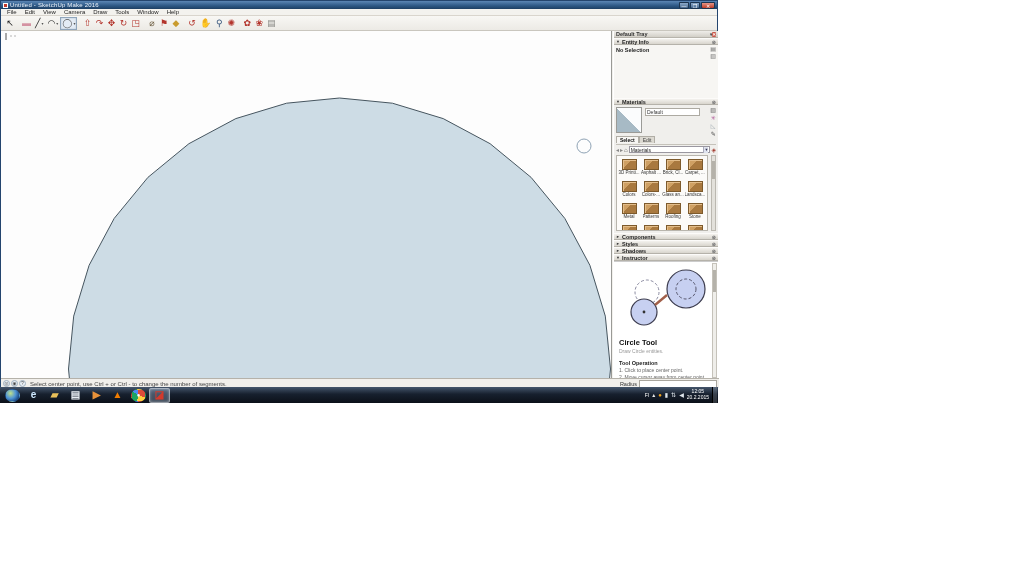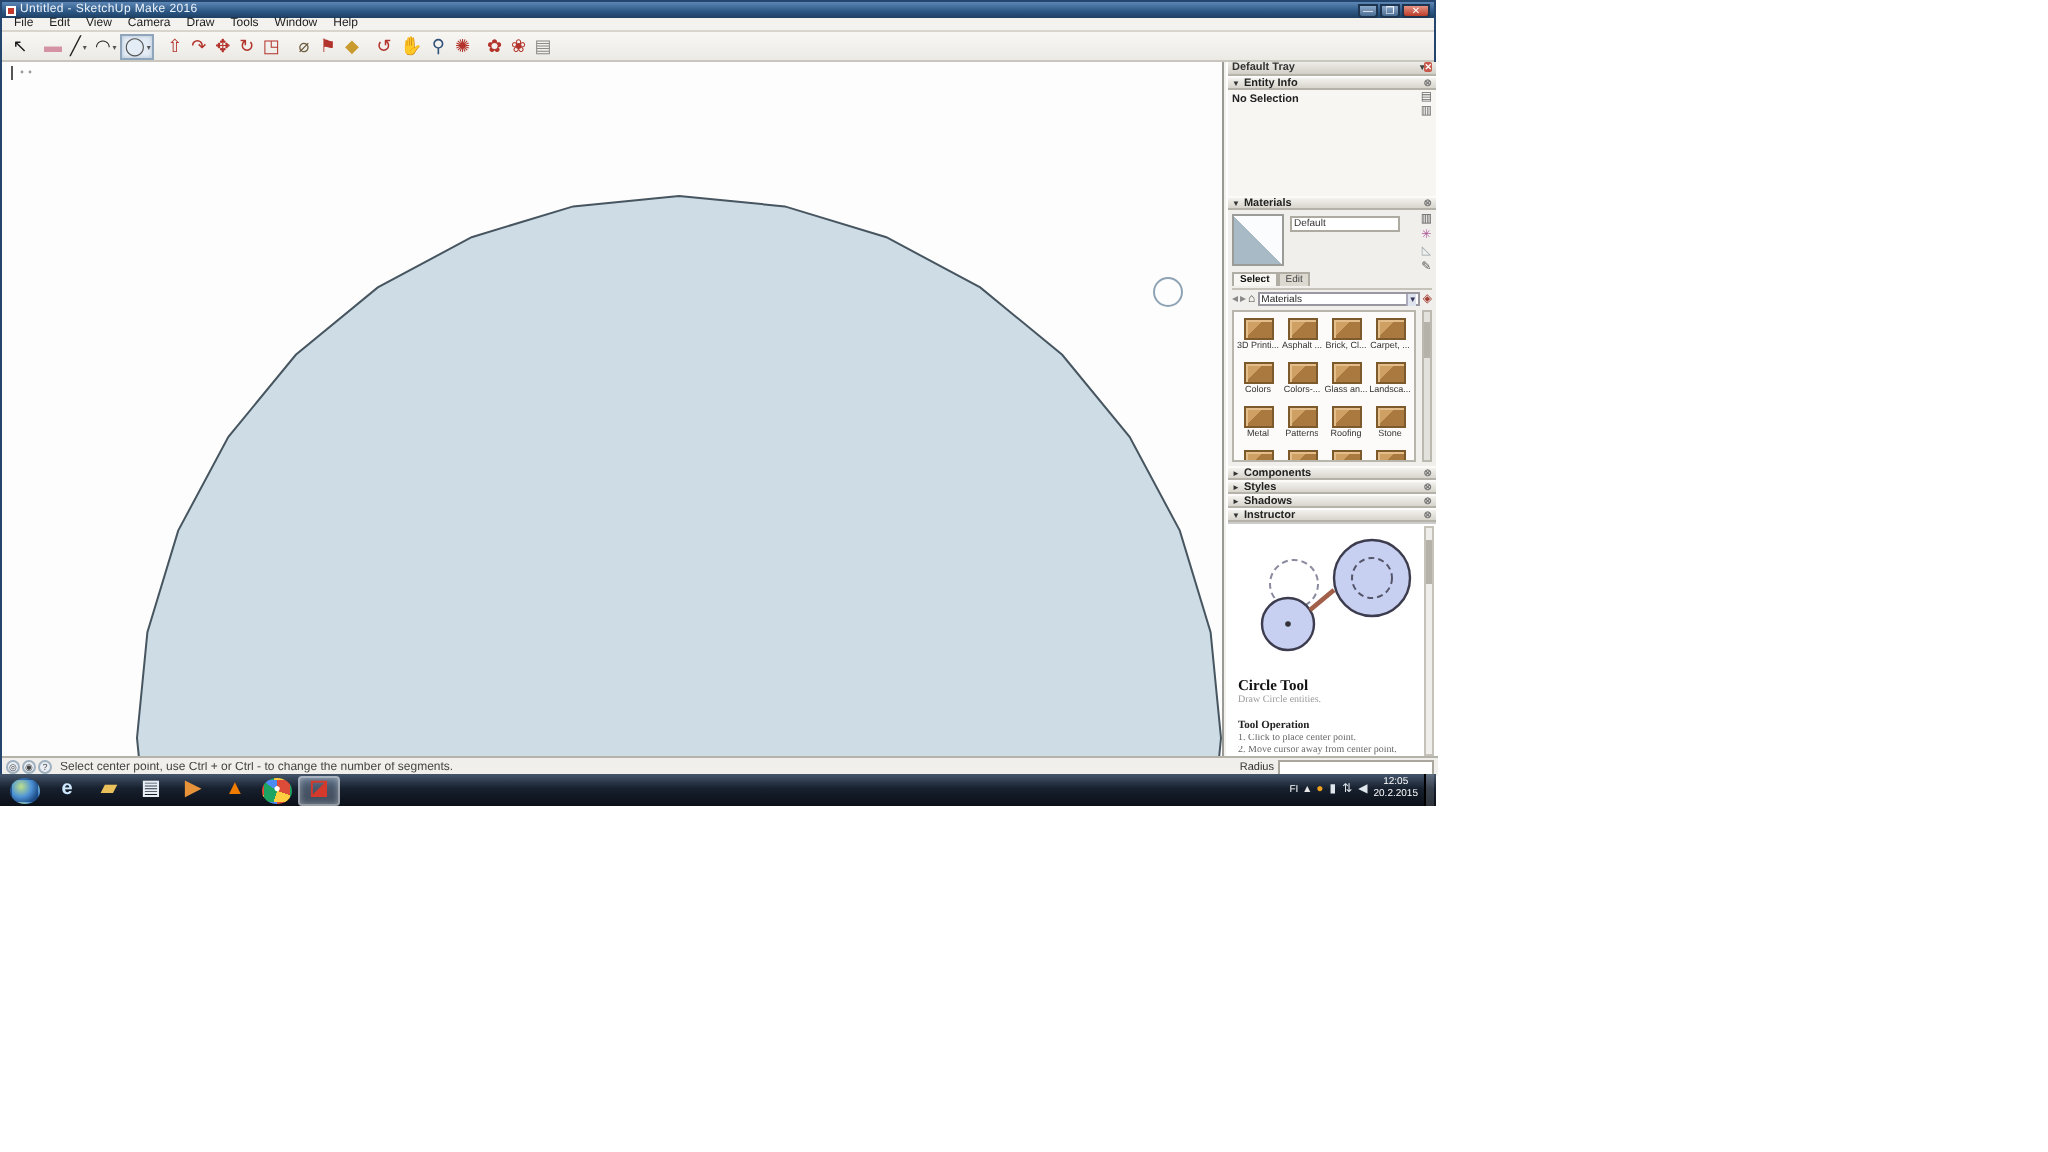--- a/index.html
+++ b/index.html
@@ -61,21 +61,21 @@
   .nav-home{color:#444;}
   .mat-select{flex:1;height:7px;background:#fff;border:1px solid #9a97a0;font-size:5px;line-height:6px;padding:0 1px;color:#222;display:flex;align-items:center;}
   .mat-select .dd{margin-left:auto;font-size:4px;color:#335;background:#dfe3ee;border-left:1px solid #aab;}
   .mat-grid{position:absolute;left:2px;top:50px;width:92px;height:76px;background:#fcfbf9;border:1px solid #b8b5ad;overflow:hidden;display:flex;flex-wrap:wrap;align-content:flex-start;padding:1px;}
   .mat-cell{width:22px;height:22px;display:flex;flex-direction:column;align-items:center;padding-top:2px;}
   .mat-thumb{width:15px;height:11px;background:linear-gradient(135deg,#cfa063 0 40%,#a9793f 40% 100%);border:1px solid #7d5a2c;box-shadow:inset 1px 1px 0 #e3bd8a;}
   .mat-label{font-size:4.5px;color:#333;white-space:nowrap;overflow:hidden;max-width:22px;line-height:6px;}
   .mat-scroll{position:absolute;right:2px;top:50px;width:5px;height:76px;background:#e3e1db;border:1px solid #bbb8b0;}
   .mat-scroll .thumb{position:absolute;left:0;top:5px;width:3px;height:18px;background:#b5b2aa;margin:0 0 0 0;}
 
-  .instructor-body{height:117px;background:#ffffff;position:relative;border-top:1px solid #ccc;font-family:Liberation Serif, serif;}
+  .instructor-body{height:117px;background:#ffffff;position:relative;border-top:1px solid #ccc;}
   .inst-title{position:absolute;left:5px;top:76px;font-size:7.5px;font-weight:bold;color:#111;}
   .inst-sub{position:absolute;left:5px;top:86px;font-size:5px;color:#999;}
   .inst-section{position:absolute;left:5px;top:98px;font-size:5.5px;font-weight:bold;color:#222;}
   .inst-steps{position:absolute;left:5px;top:105px;right:12px;font-size:5px;color:#666;}
   .inst-steps div{margin-bottom:1px;white-space:nowrap;overflow:hidden;}
   .inst-scroll{position:absolute;right:1px;top:1px;width:5px;height:115px;background:#efeeea;border:1px solid #c5c2ba;}
   .inst-scroll .thumb{position:absolute;left:0;top:6px;width:3px;height:22px;background:#b5b2aa;}
 
   
   .statusbar{position:absolute;left:0;top:377px;width:718px;height:10px;background:#f1efeb;border-top:1px solid #b5b2aa;display:flex;align-items:center;font-size:6px;color:#444;padding:0 2px;}

